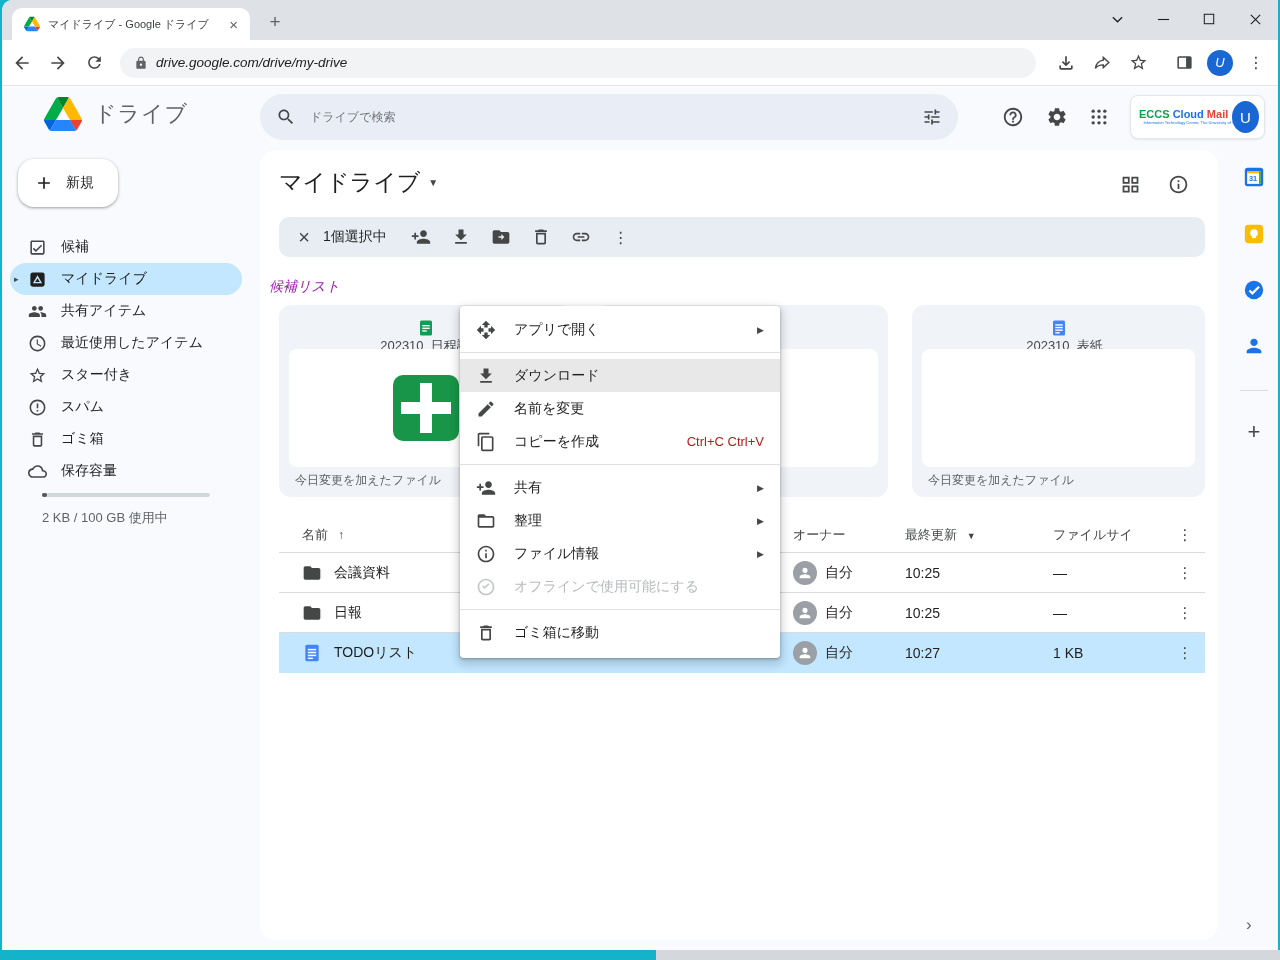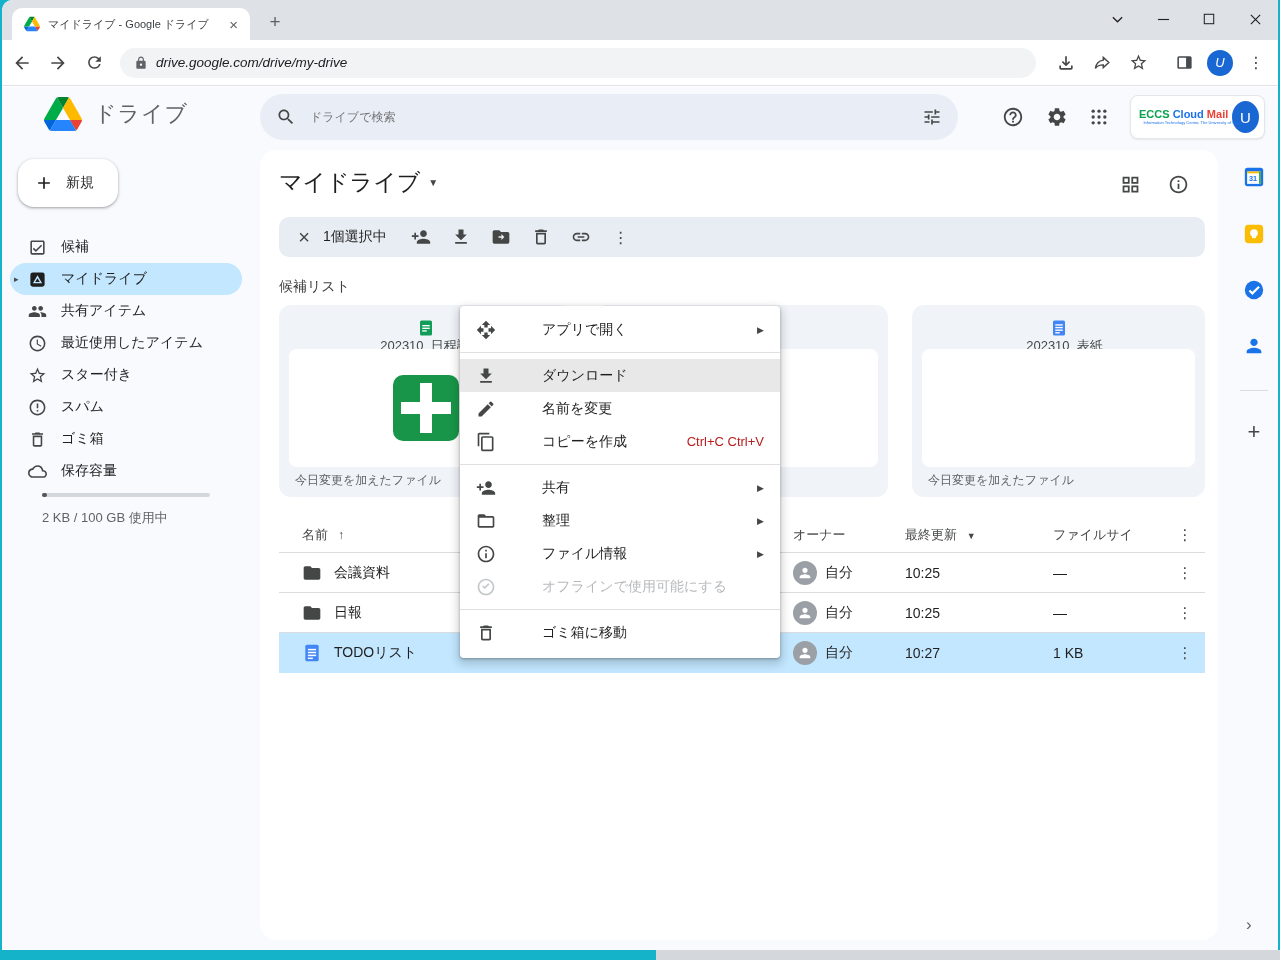--- a/index.html
+++ b/index.html
@@ -53,21 +53,21 @@
   #page-title-row { position:absolute; left:19px; top:17px; display:flex; align-items:center; }
   #page-title-row .t { font-size:23px; color:#1f1f1f; }
   #page-title-row .dd { font-size:10px; color:#444746; margin-left:8px; }
   .panel-ic { position:absolute; top:22px; width:24px; height:24px; display:flex; align-items:center; justify-content:center; }
 
   #selbar { position:absolute; left:19px; top:67px; width:926px; height:40px; background:#e7edf3; border-radius:10px; display:flex; align-items:center; padding:0 10px; }
   #selbar .x { width:30px; height:30px; display:flex; align-items:center; justify-content:center; font-size:20px; color:#444746; }
   #selbar .cnt { font-size:14px; color:#1f1f1f; margin:0 14px 0 4px; }
   #selbar .sbtn { width:40px; height:32px; display:flex; align-items:center; justify-content:center; }
 
-  #section-label { position:absolute; left:19px; top:128px; font-size:14px; color:#404040; }
+  #section-label { position:absolute; left:9px; top:128px; font-size:14px; color:#a21caf;font-style:italic; }
 
   .card { position:absolute; top:155px; width:293px; height:192px; background:#f0f4f9; border-radius:12px; }
   .card .hd { display:flex; align-items:center; padding:14px 16px 10px 16px;flex-direction:column; }
   .card .hd .t { font-size:13px; color:#444746; margin-left:12px; font-weight:500; }
   .card .preview { position:absolute; left:10px; right:10px; top:44px; height:118px; background:#fff; border-radius:8px; display:flex; align-items:center; justify-content:center; }
   .card .ft { position:absolute; left:16px; bottom:8px; font-size:12px; color:#5f6368; }
   .sheet-thumb { width:66px; height:66px; background:#189548; border-radius:10px; position:relative; }
   .sheet-thumb::before { content:""; position:absolute; left:27px; top:8px; width:12px; height:50px; background:#fff; }
   .sheet-thumb::after { content:""; position:absolute; left:8px; top:27px; width:50px; height:12px; background:#fff; }
 
@@ -81,21 +81,21 @@
   .c-owner .ow { margin-left:8px; }
   .c-mod { width:148px; }
   .c-size { width:112px; }
   .c-menu { width:40px; display:flex; justify-content:center; font-size:15px; color:#444746; letter-spacing:0; }
   .sort-arrow { font-size:12px; color:#444746; margin-left:10px; }
   .dd-sm { font-size:9px; color:#444746; margin-left:6px; }
   .owner-av { width:24px; height:24px; border-radius:50%; background:#9aa0a6; display:flex; align-items:center; justify-content:center; }
 
   
   #ctxmenu { position:absolute; left:458px; top:219px; width:320px; background:#fff; border-radius:4px; padding:7px 0 9px 0; box-shadow:0 1px 3px rgba(0,0,0,.3),0 4px 8px 3px rgba(0,0,0,.15); z-index:50; }
-  .mi { height:33px; display:flex; align-items:center; padding:0 16px;gap:28px; }
+  .mi { height:33px; display:flex; align-items:center; padding:0 16px; }
   .mi .lbl { font-size:14px; color:#1f1f1f; margin-left:18px; }
   .mi .accel { margin-left:auto; font-size:13px; color:#b91c1c; }
   .mi .sub { margin-left:auto; font-size:9px; color:#444746; }
   .mi.hover { background:#e8e8e8; }
   .mi.disabled .lbl { color:#b7babd; }
   .mi.disabled svg { color:#c4c7ca; }
   .msep { height:1px; background:#e0e0e0; margin:6px 0; }
 
   
   .rail-ic { position:absolute; left:1240px; width:24px; height:24px; display:flex; align-items:center; justify-content:center; }

